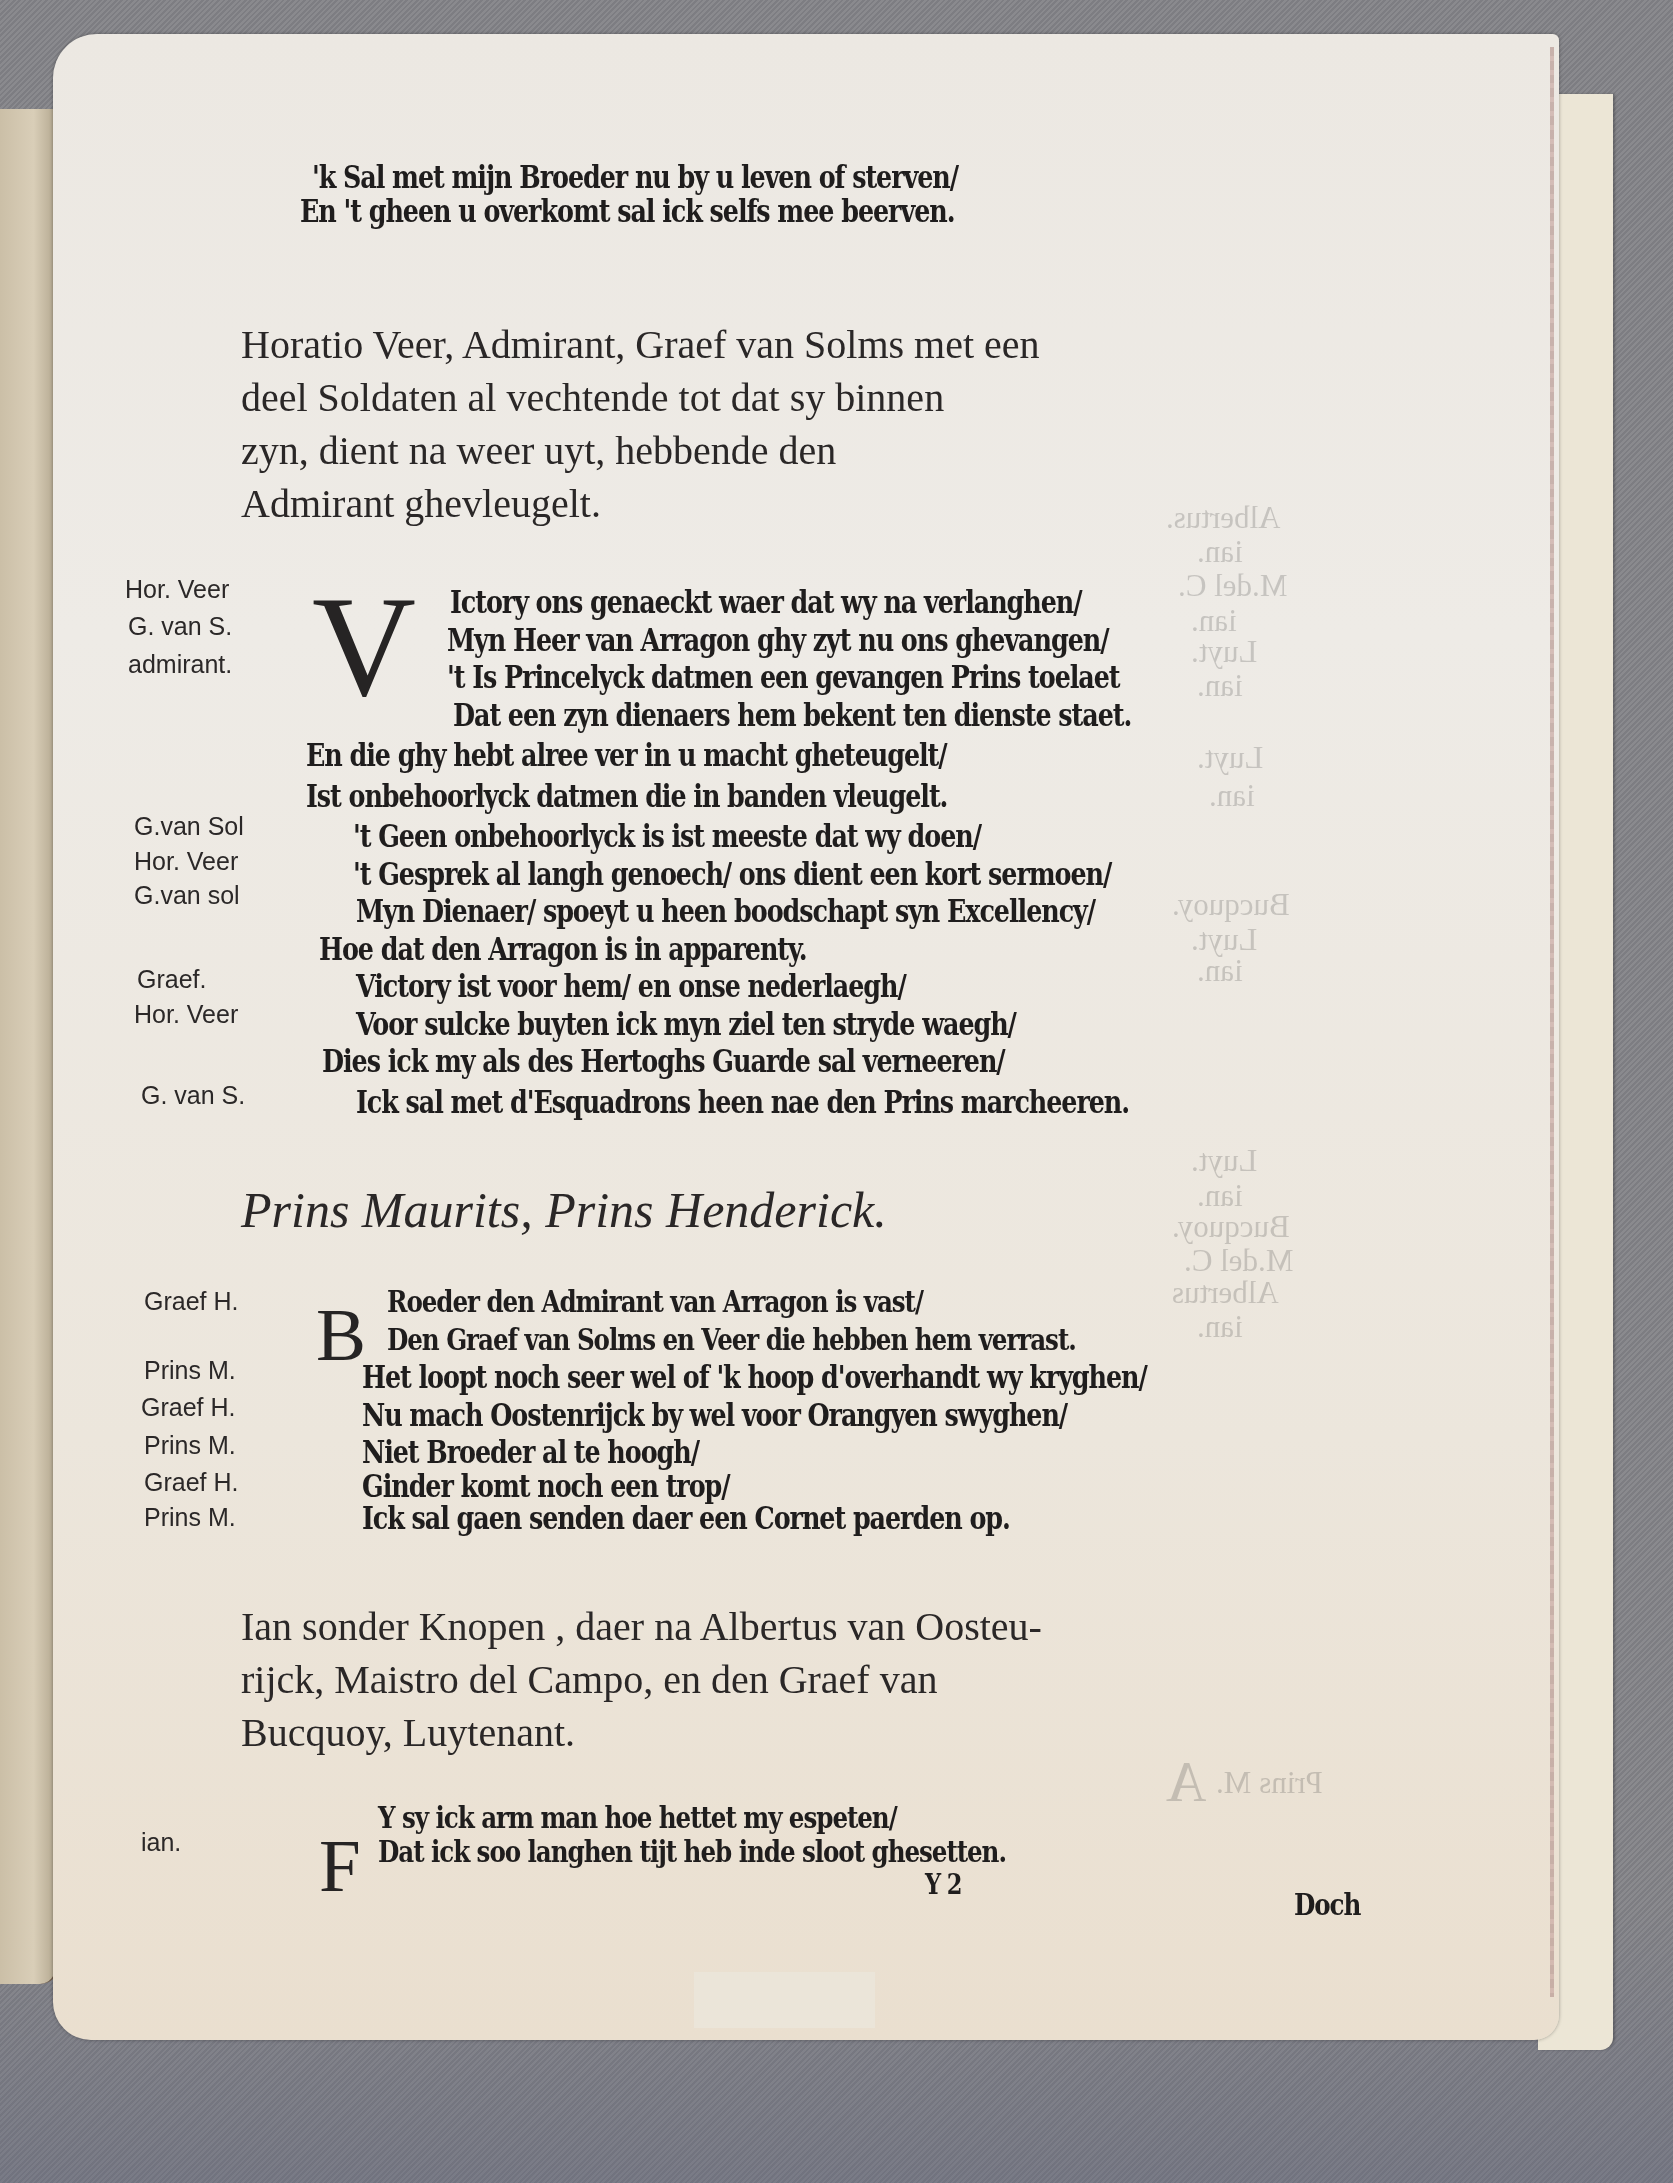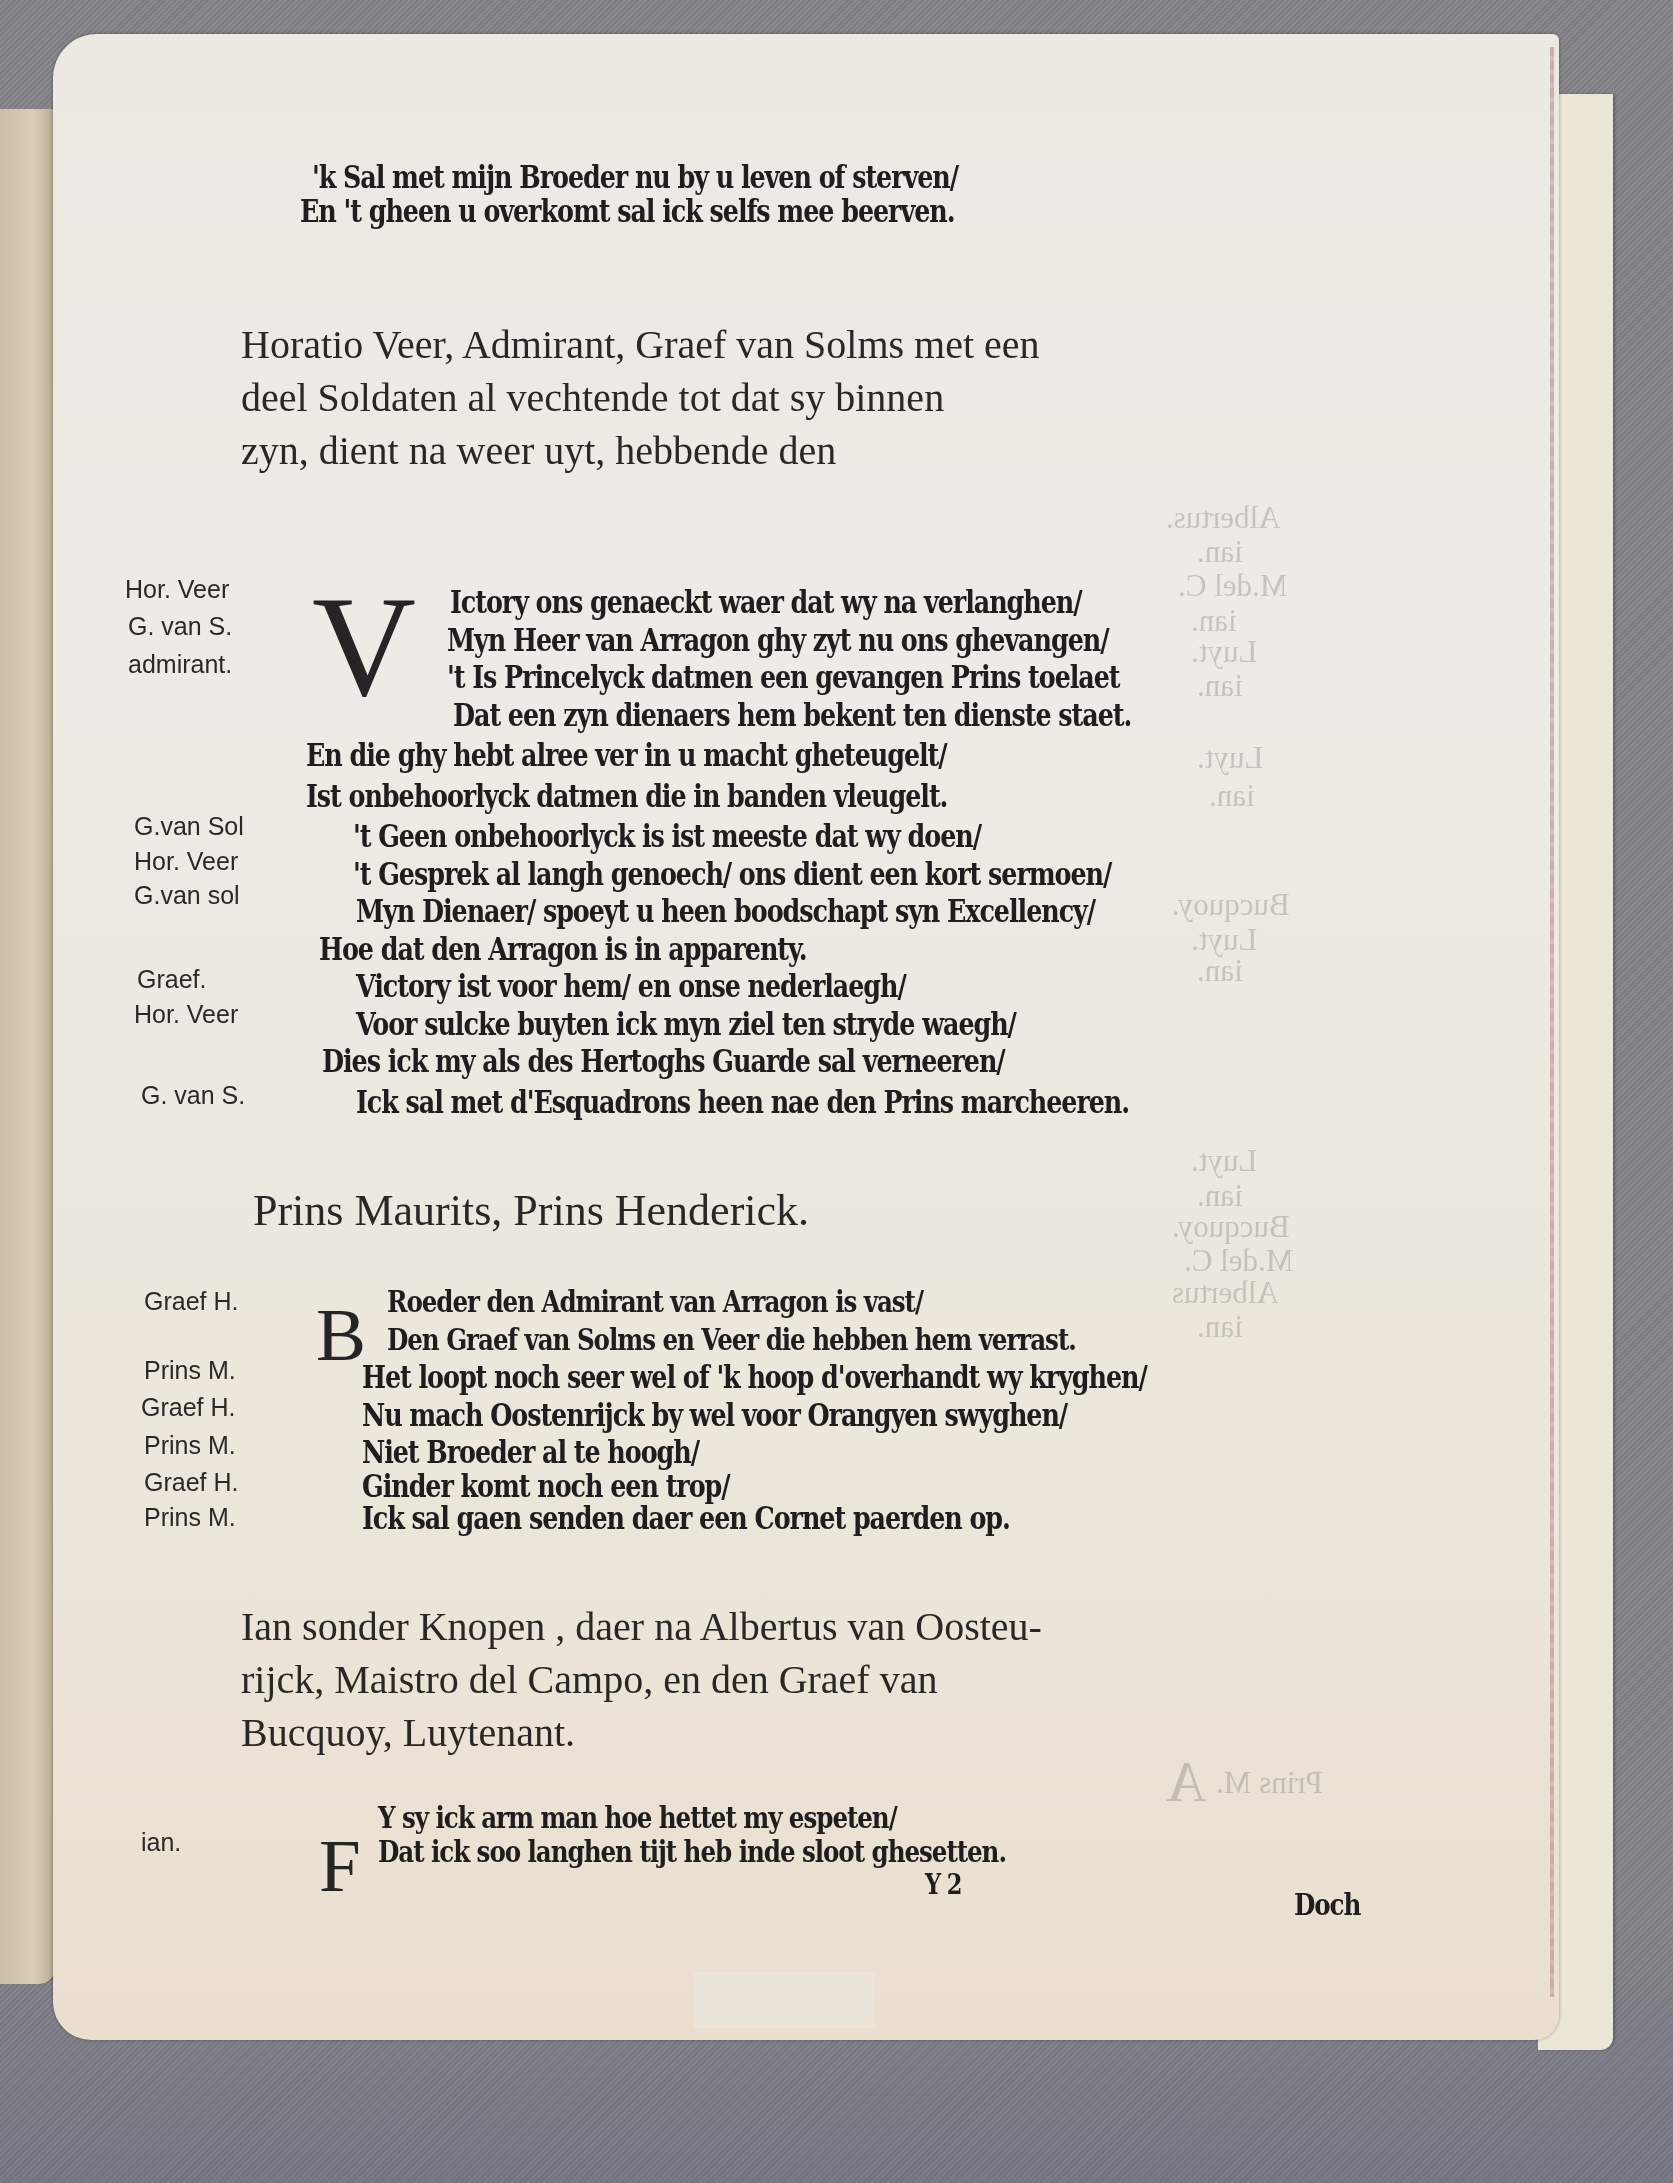--- a/index.html
+++ b/index.html
@@ -73,20 +73,21 @@
   <div class="ghost" style="left:1113px; top:1716px; font-size:56px;">A</div>
   <div class="ghost" style="left:1163px; top:1731px;">Prins M.</div>
 
   <div class="verse" style="left:259px; top:125px;">'k Sal met mijn Broeder nu by u leven of sterven/</div>
   <div class="verse" style="left:247px; top:159px;">En 't gheen u overkomt sal ick selfs mee beerven.</div>
 
   <div class="heading" style="left:188px; top:284px; width:1175px;">
     <div>Horatio Veer, Admirant, Graef van Solms met een</div>
     <div>deel Soldaten al vechtende tot dat sy binnen</div>
     <div>zyn, dient na weer uyt, hebbende den</div>
+    <div>Admirant ghevleugelt.</div>
   </div>
 
   <div class="dropcap" style="left:259px; top:550px;">V</div>
 
   <div class="speaker" style="left:72px; top:541px;">Hor. Veer</div>
   <div class="speaker" style="left:75px; top:578px;">G. van S.</div>
   <div class="speaker" style="left:75px; top:616px;">admirant.</div>
 
   <div class="verse" style="left:397px; top:550px;">Ictory ons genaeckt waer dat wy na verlanghen/</div>
   <div class="verse" style="left:394px; top:588px;">Myn Heer van Arragon ghy zyt nu ons ghevangen/</div>
@@ -104,21 +105,21 @@
   <div class="verse" style="left:266px; top:897px;">Hoe dat den Arragon is in apparenty.</div>
 
   <div class="speaker" style="left:84px; top:931px;">Graef.</div>
   <div class="verse" style="left:303px; top:934px;">Victory ist voor hem/ en onse nederlaegh/</div>
   <div class="speaker" style="left:81px; top:966px;">Hor. Veer</div>
   <div class="verse" style="left:303px; top:972px;">Voor sulcke buyten ick myn ziel ten stryde waegh/</div>
   <div class="verse" style="left:269px; top:1009px;">Dies ick my als des Hertoghs Guarde sal verneeren/</div>
   <div class="speaker" style="left:88px; top:1047px;">G. van S.</div>
   <div class="verse" style="left:303px; top:1050px;">Ick sal met d'Esquadrons heen nae den Prins marcheeren.</div>
 
-  <div class="heading" style="left:200px; top:1150px; width:1175px; font-size:44px;">
+  <div class="heading" style="left:188px; top:1150px; width:1175px; font-size:50px;font-style:italic;">
     <div>Prins Maurits, Prins Henderick.</div>
   </div>
 
   <div class="dropcap-sm" style="left:263px; top:1266px;">B</div>
   <div class="speaker" style="left:91px; top:1253px;">Graef H.</div>
   <div class="verse" style="left:334px; top:1250px; font-size:30px;">Roeder den Admirant van Arragon is vast/</div>
   <div class="verse" style="left:334px; top:1288px; font-size:30px;">Den Graef van Solms en Veer die hebben hem verrast.</div>
   <div class="speaker" style="left:91px; top:1322px;">Prins M.</div>
   <div class="verse" style="left:309px; top:1325px;">Het loopt noch seer wel of 'k hoop d'overhandt wy kryghen/</div>
   <div class="speaker" style="left:88px; top:1359px;">Graef H.</div>

